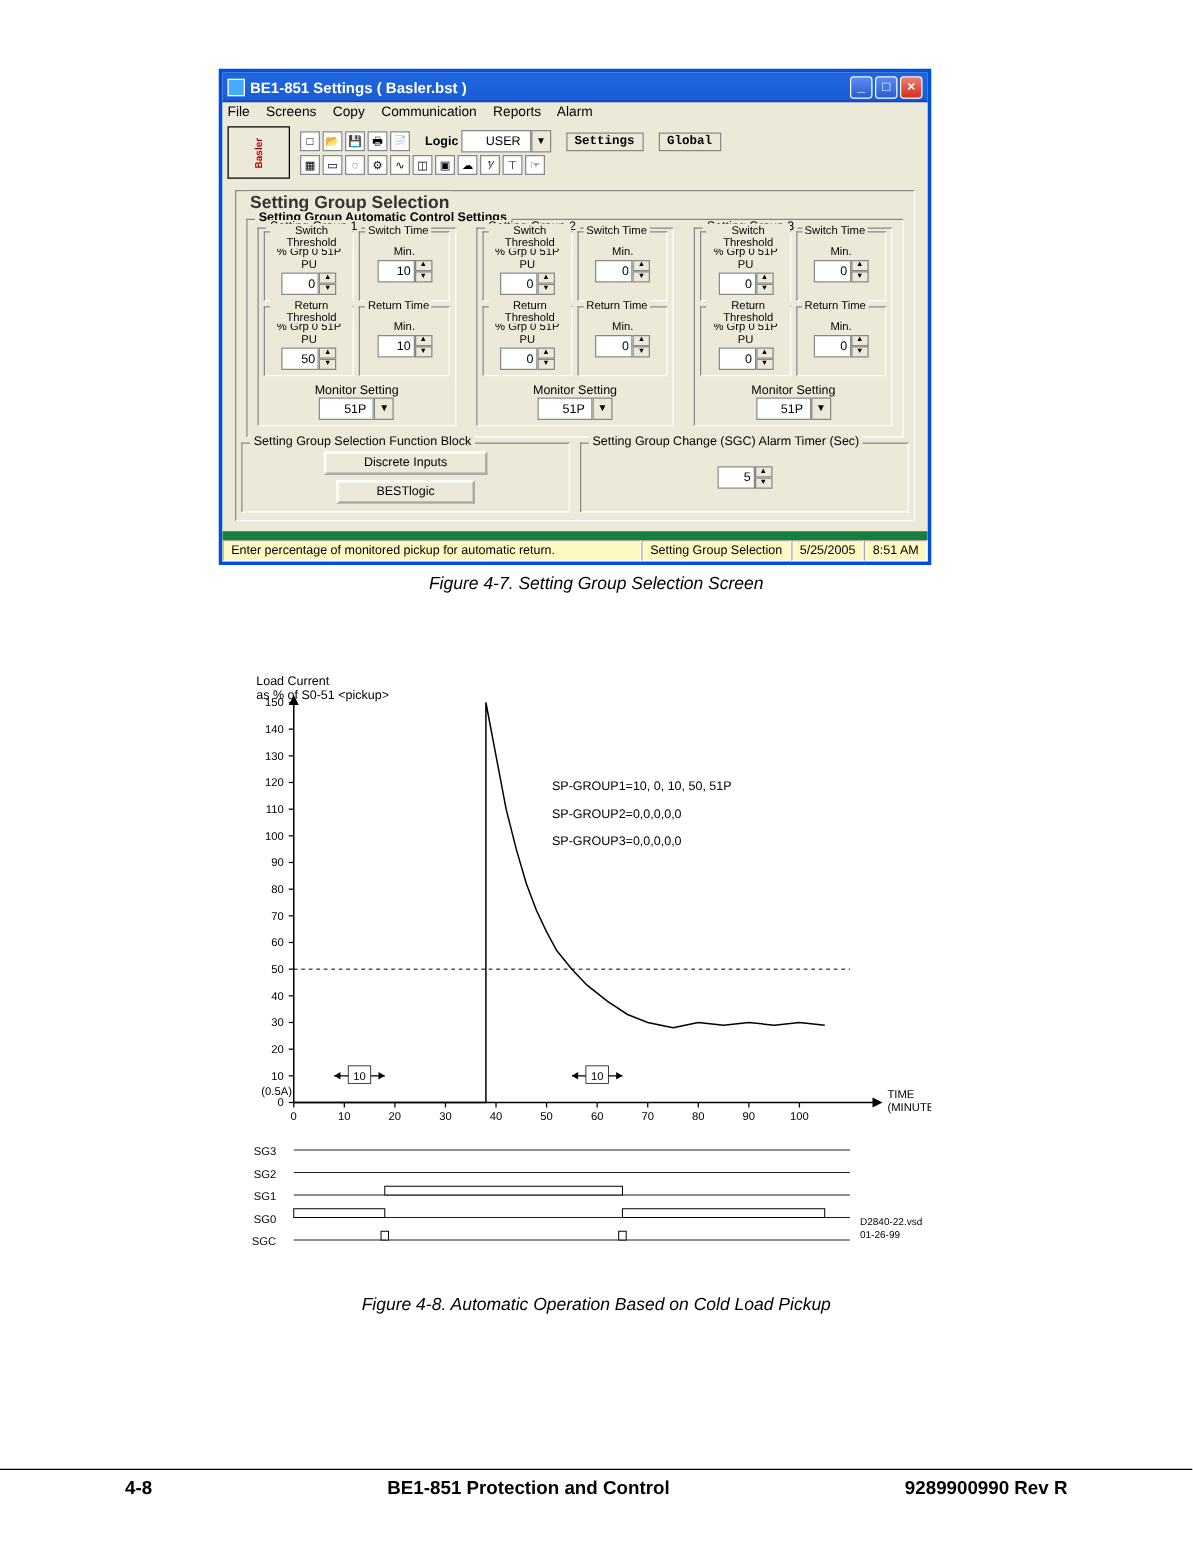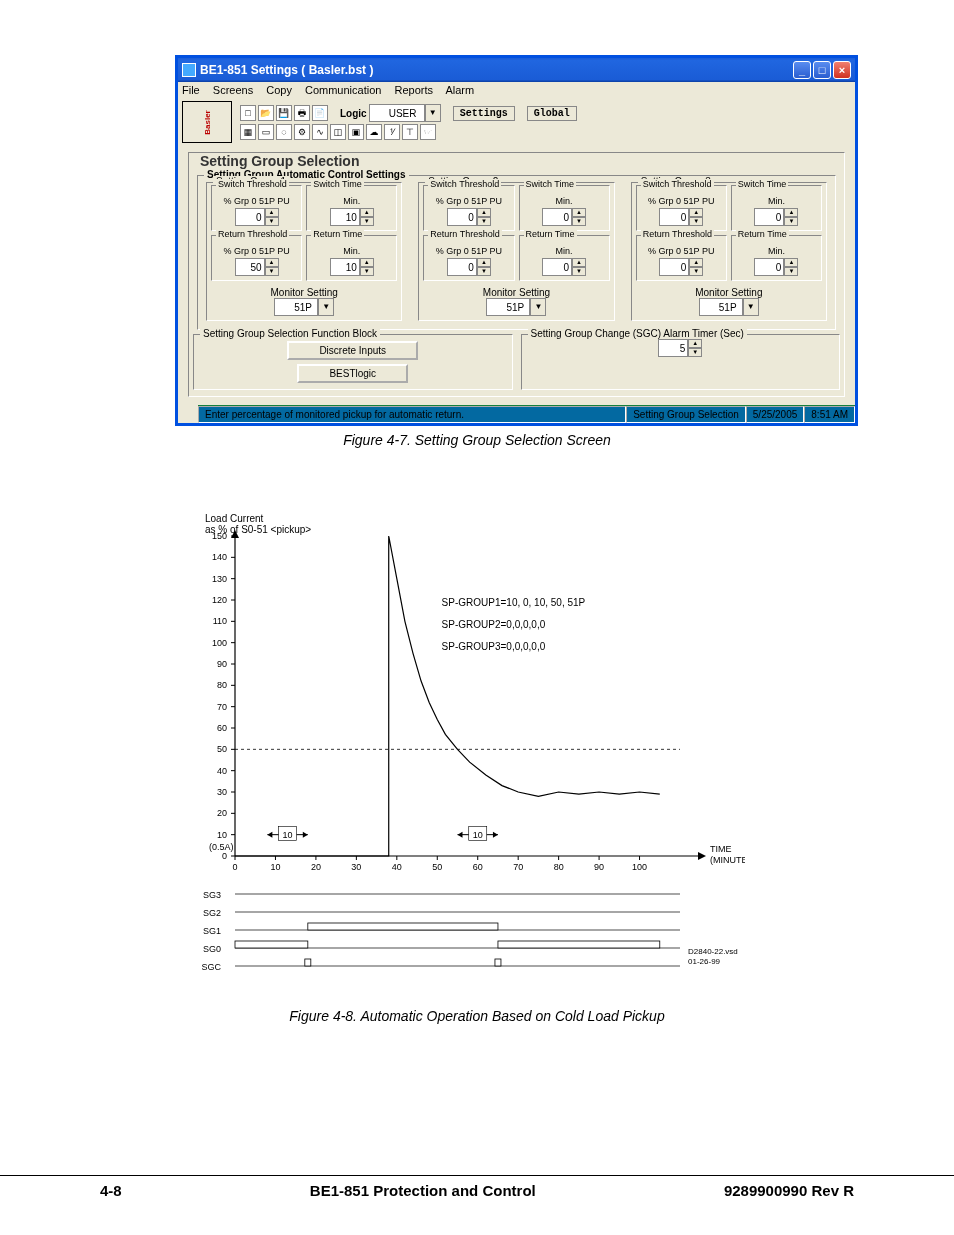--- a/index.html
+++ b/index.html
@@ -1,18 +1,18 @@
 <!DOCTYPE html>
 <html><head>
 <meta charset="utf-8">
 <style>
   * { box-sizing: border-box; }
   body { margin: 0; background: #fff; width: 954px; height: 1235px; font-family: Arial, sans-serif; position: relative; }
   .page { width: 954px; height: 1235px; position: relative; padding: 55px 175px 0 175px; }
-  .window { width: 683px; border: 3px solid #0050e0; background: #ece9d8; font-family: Tahoma, sans-serif; font-size: 10px; }
+  .window { width: 570px; border: 3px solid #0050e0; background: #ece9d8; font-family: Tahoma, sans-serif; font-size: 10px; }
   .titlebar { background: linear-gradient(to bottom, #1a5cd6, #2066e0 10%, #1a5cd6 90%, #0a3ca0); height: 24px; display: flex; align-items: center; justify-content: space-between; padding: 0 4px; color: #fff; font-weight: bold; font-size: 12px; }
   .titlebar-left { display:flex; align-items:center; gap:4px; }
   .winbtns { display:flex; gap:2px; }
   .winbtn { width: 18px; height: 18px; background: linear-gradient(to bottom,#5a8df0,#295dd0); border:1px solid #fff; border-radius:3px; display:flex; align-items:center; justify-content:center; color:#fff; font-weight:bold; font-size:11px; }
   .winbtn.close { background: linear-gradient(to bottom,#f08070,#d03020); }
   .menubar { background:#ece9d8; padding:2px 4px; font-size:11px; color:#000; }
   .menubar span { margin-right:10px; }
   .toolbar { background:#ece9d8; padding:3px 4px; display:flex; align-items:center; gap:4px; flex-wrap:wrap; }
   .tbicon { width:16px; height:16px; border:1px solid #888; background:#fff; display:inline-block; font-size:9px; text-align:center; line-height:14px; }
   .tbtn { font-weight:bold; padding:1px 6px; border:1px solid #888; background:#ece9d8;font-family:Liberation Mono, monospace; }
@@ -33,21 +33,21 @@
   .spinner .arrows { display:flex; flex-direction:column; }
   .spinner .arr { width:14px; height:9px; border:1px solid #888; background:#ece9d8; font-size:6px; line-height:7px; text-align:center; }
   .monitor { text-align:center; margin-top:6px; }
   .select-like { display:inline-flex; }
   .select-like input { width:44px; height:18px; border:1px solid #888; background:#fff; font-size:10px; padding-left:19px; }
   .select-like .dd { width:16px; height:18px; border:1px solid #888; background:#ece9d8; text-align:center; font-size:8px; line-height:16px; }
   .bottom-row { display:flex; gap:8px; margin-top:4px; }
   .btncell { border:1px solid #fff; border-top:1px solid #888; border-left:1px solid #888; flex:1; text-align:center; padding:4px; position:relative; }
   .btncell .lbl { position:absolute; top:-7px; left:6px; background:#ece9d8; font-size:10px; padding:0 3px; }
   .winbutton { padding:2px 30px; background:#ece9d8; border:2px outset #fff; font-size:10px; margin:2px; display:inline-block; }
-  .statusbar { display:flex; border-top:1px solid #15803d; background:#0369a1; font-size:10px;margin-left:20px; }
+  .statusbar { display:flex; border-top:7px solid #15803d; background:#fef9c3; font-size:10px; }
   .statusbar div { border:1px inset #fff; padding:2px 6px; }
   .statusbar .msg { flex:1; }
   .caption { text-align:center; font-style:italic; font-family:Arial; font-size:14px; margin-top:6px; }
   .footer { position:absolute; bottom:36px; left:0; width:954px; border-top:1px solid #000; padding:6px 100px 0 100px; display:flex; justify-content:space-between; font-weight:#000; font-size:15px; }
   .footer .pg { font-weight:bold; }
   .footer .mid { font-weight:bold; }
   .footer .rev { font-weight:bold; }
   
   .chartbox { width:570px; margin-top:60px; }
   svg text { font-family: Arial, sans-serif; }
@@ -290,21 +290,21 @@
               </div>
             </div>
         </div>
 
         <div class="bottom-row">
           <div class="btncell">
             <div class="lbl">Setting Group Selection Function Block</div>
             <div class="winbutton">Discrete Inputs</div><br>
             <div class="winbutton">BESTlogic</div>
           </div>
-          <div class="btncell" style="display:flex;justify-content:center;">
+          <div class="btncell" style="display:flex;align-items:center;justify-content:center;">
             <div class="lbl">Setting Group Change (SGC) Alarm Timer (Sec)</div>
             <div class="spinner">
               <input value="5" style="">
               <div class="arrows">
                   <div class="arr">▲</div>
                   <div class="arr">▼</div>
                 </div>
             </div>
           </div>
         </div>

